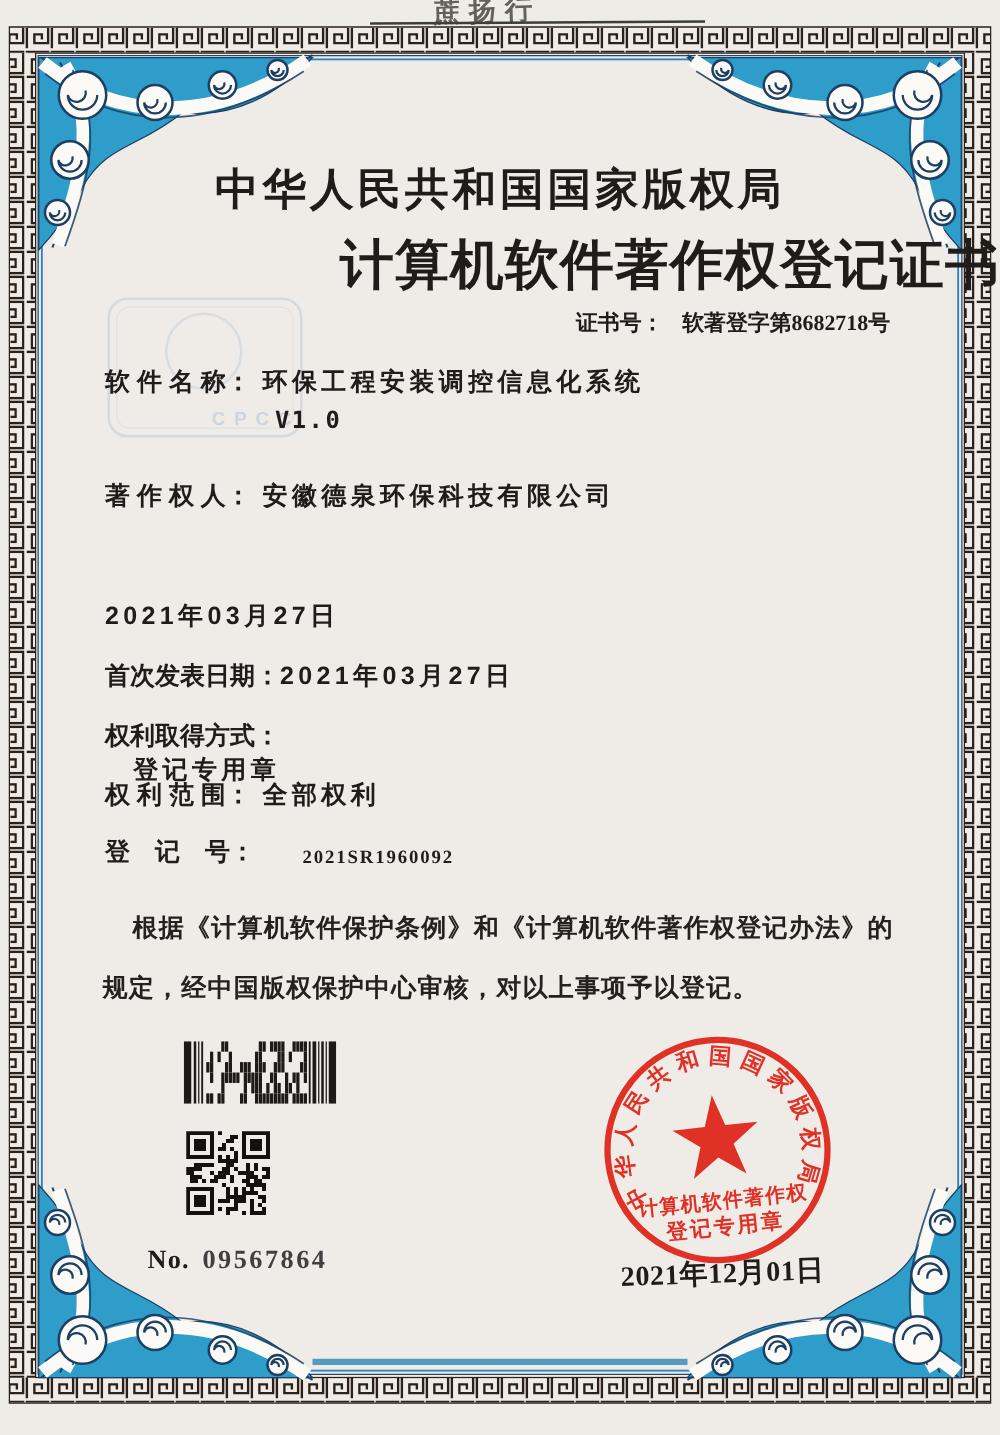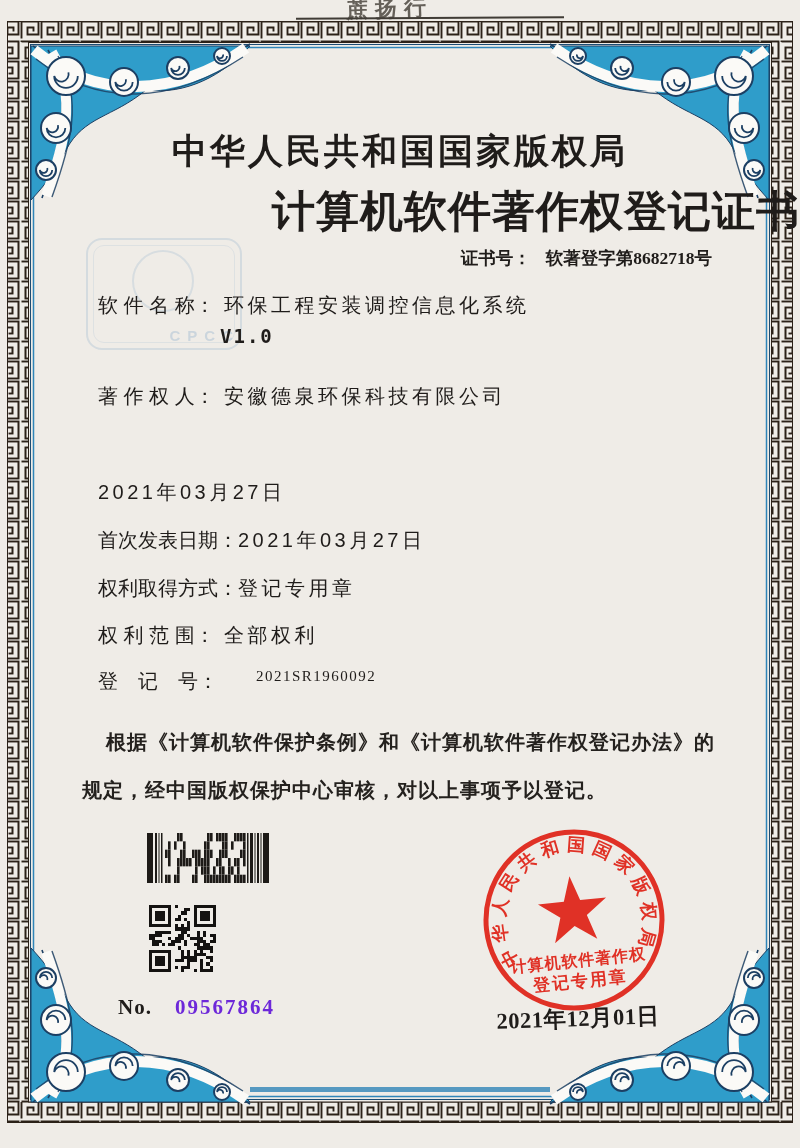--- a/index.html
+++ b/index.html
@@ -27,36 +27,36 @@
   .embossed .inner{position:absolute;left:5px;top:5px;right:5px;bottom:5px;border:1.5px solid rgba(148,178,205,.3);border-radius:11px;}
   .embossed .circ{position:absolute;left:44px;top:10px;width:58px;height:58px;border:2px solid rgba(148,178,205,.4);border-radius:50%;}
   .embossed .cp{position:absolute;left:0;right:0;bottom:4px;text-align:right;font-size:15px;letter-spacing:7px;
     color:rgba(148,178,205,.6);font-family:"Liberation Sans","DejaVu Sans",sans-serif;font-weight:700;}
   
   .authority{left:0;top:128px;width:800px;text-align:center;font-size:35px;font-weight:700;letter-spacing:3px;z-index:4;}
   .cert-title{left:0;top:183px;width:800px;text-align:right;font-size:43px;font-weight:800;letter-spacing:1px;z-index:4;}
   .certno{left:400px;top:246px;width:312px;display:flex;justify-content:flex-end;gap:15px;
     font-size:17.5px;font-weight:700;z-index:4;font-family:"Liberation Serif","DejaVu Serif",serif;}
   
-  .row{left:98px;display:flex;align-items:flex-start;z-index:4;
-    font-family:"Liberation Sans","DejaVu Sans",sans-serif;font-weight:400;font-size:20px;}
+  .row{left:84px;display:flex;align-items:flex-end;z-index:4;
+    font-family:"Liberation Sans","DejaVu Sans",sans-serif;font-weight:700;font-size:20px;}
   .row .lab{display:inline-block;min-width:126px;}
   .row .val{letter-spacing:3.5px;}
   .r1{top:292px;} .v2line{left:220px;top:325px;z-index:4;font-family:"DejaVu Sans Mono","Liberation Mono",monospace;font-weight:700;font-size:19px;letter-spacing:2px;}
-  .r2{top:383px;} .r3{top:479px;} .r4{top:527px;} .r5{top:575px;} .r6{top:622px;} .r7{top:668px;}
+  .r2{top:383px;} .r3{top:479px;} .r4{top:527px;} .r5{top:575px;flex-direction:column;} .r6{top:622px;} .r7{top:668px;}
   .r7 .val{margin-left:32px;letter-spacing:1.5px;font-family:"Liberation Serif","DejaVu Serif",serif;font-size:15px;}
   
   .para{z-index:4;font-size:20px;font-weight:700;letter-spacing:1px;font-family:"Liberation Sans","DejaVu Sans",sans-serif;color:#24211e;}
   .p1{left:106px;top:729px;} .p2{left:82px;top:777px;}
   
   #barcode{left:147px;top:833px;width:122px;height:50px;z-index:4;}
   #qrcode{left:149px;top:905px;width:67px;height:67px;z-index:4;}
   
   .no-line{left:118px;top:995px;font-size:21px;font-weight:700;z-index:4;letter-spacing:1px;}
-  .no-line .red{color:#6d28d9;margin-left:23px;letter-spacing:2px;}
+  .no-line .red{color:#404040;margin-left:10px;letter-spacing:2px;}
   #seal{left:478px;top:824px;width:192px;height:192px;z-index:5;transform:rotate(-6deg);opacity:.95;}
   .issue-date{left:488px;top:1003px;width:180px;font-size:22.5px;font-weight:700;z-index:4;
     transform:rotate(-2deg);letter-spacing:.5px;text-align:center;}
 </style>
 </head>
 <body>
 
 <svg id="frame-svg" viewBox="0 0 800 1148" xmlns="http://www.w3.org/2000/svg">
   <defs>
     <pattern id="mh" patternUnits="userSpaceOnUse" width="20" height="20">

